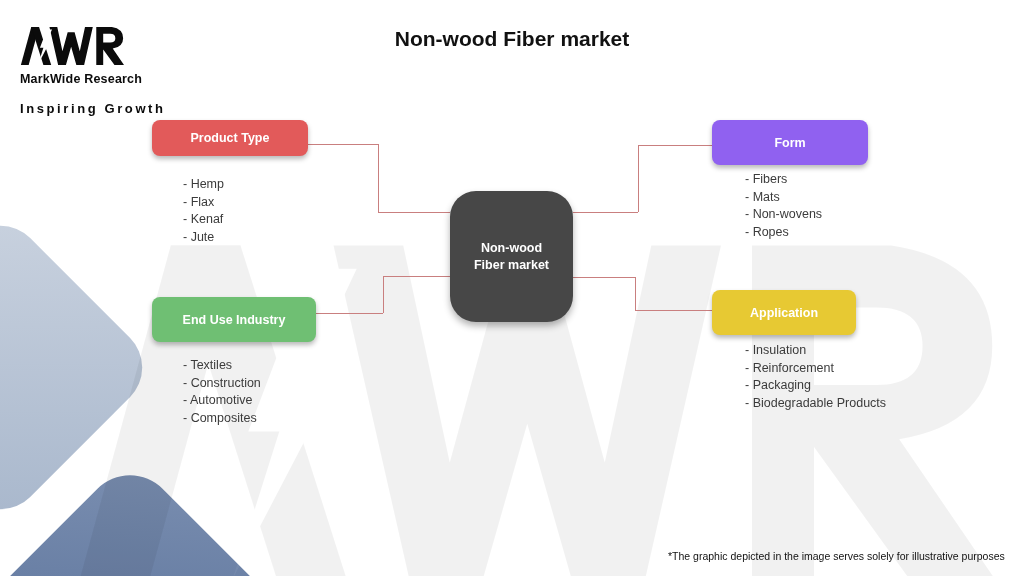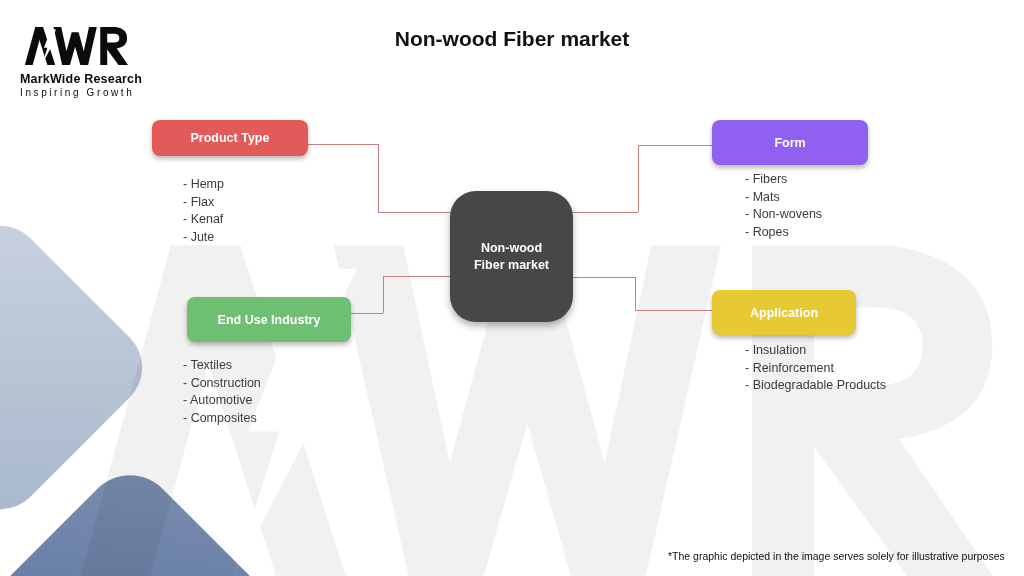--- a/index.html
+++ b/index.html
@@ -11,35 +11,35 @@
   .diamond { position:absolute; transform:rotate(45deg); }
   .diamond-light { left:-112px; top:255px; width:225px; height:225px; border-radius:42px;
       background:linear-gradient(135deg,#c9d2df 0%,#a8b7cc 100%); }
   .diamond-dark { left:0px; top:510px; width:260px; height:260px; border-radius:46px;
       background:linear-gradient(140deg,#7b8fb1 0%,#4a648f 100%); }
 
   
   .watermark { position:absolute; left:70px; top:222px; width:930px; height:388px; color:#000; opacity:0.05; }
 
   
-  .logo { position:absolute; left:20px; top:24px; width:108px; text-align:right; }
+  .logo { position:absolute; left:20px; top:24px; width:108px; text-align:left; }
   .logo-mark { width:104px; height:44px; color:#0b0b0b; }
   .logo-name { font-size:12.5px; font-weight:bold; color:#0b0b0b; letter-spacing:0.2px; white-space:nowrap; }
-  .logo-tagline { font-size:10px; font-weight:normal; color:#0b0b0b; letter-spacing:2.6px; margin-top:1px; white-space:nowrap; }
+  .logo-tagline { font-size:13px; font-weight:bold; color:#0b0b0b; letter-spacing:2.6px; margin-top:15px; white-space:nowrap; }
 
   
   .title { position:absolute; left:0; top:27px; width:1024px; text-align:center;
       font-size:21px; font-weight:bold; color:#111; }
 
   
   .cat-box { position:absolute; border-radius:8px; display:flex; align-items:center; justify-content:center;
       color:#fff; font-weight:bold; font-size:12.5px; box-shadow:0 3px 5px rgba(0,0,0,0.28); }
   .box-product { left:152px; top:120px; width:156px; height:36px; background:#e25a5a; }
   .box-form { left:712px; top:120px; width:156px; height:45px; background:#9061f0; }
-  .box-enduse { left:152px; top:297px; width:164px; height:45px; background:#6fbf73;margin-left:35px; }
+  .box-enduse { left:152px; top:297px; width:164px; height:45px; background:#6fbf73; }
   .box-application { left:712px; top:290px; width:144px; height:45px; background:#e7c933; }
 
   
   .center-node { position:absolute; left:450px; top:191px; width:123px; height:131px; background:#474747;
       border-radius:26px; display:flex; align-items:center; justify-content:center; text-align:center;
       color:#fff; font-weight:bold; font-size:12.5px; padding:0 14px; line-height:1.35;
       box-shadow:0 4px 7px rgba(0,0,0,0.3); }
 
   
   .item-list { position:absolute; list-style:none; font-size:12.5px; color:#3b3b3b; line-height:17.6px; }
@@ -136,18 +136,19 @@
   </ul>
   <ul class="item-list list-enduse">
     <li>- Textiles</li>
     <li>- Construction</li>
     <li>- Automotive</li>
     <li>- Composites</li>
   </ul>
   <ul class="item-list list-application">
     <li>- Insulation</li>
     <li>- Reinforcement</li>
+    <li>- Packaging</li>
     <li>- Biodegradable Products</li>
   </ul>
 
   <div class="footer-disclaimer">*The graphic depicted in the image serves solely for illustrative purposes</div>
 
 </div>
 
 </body></html>

